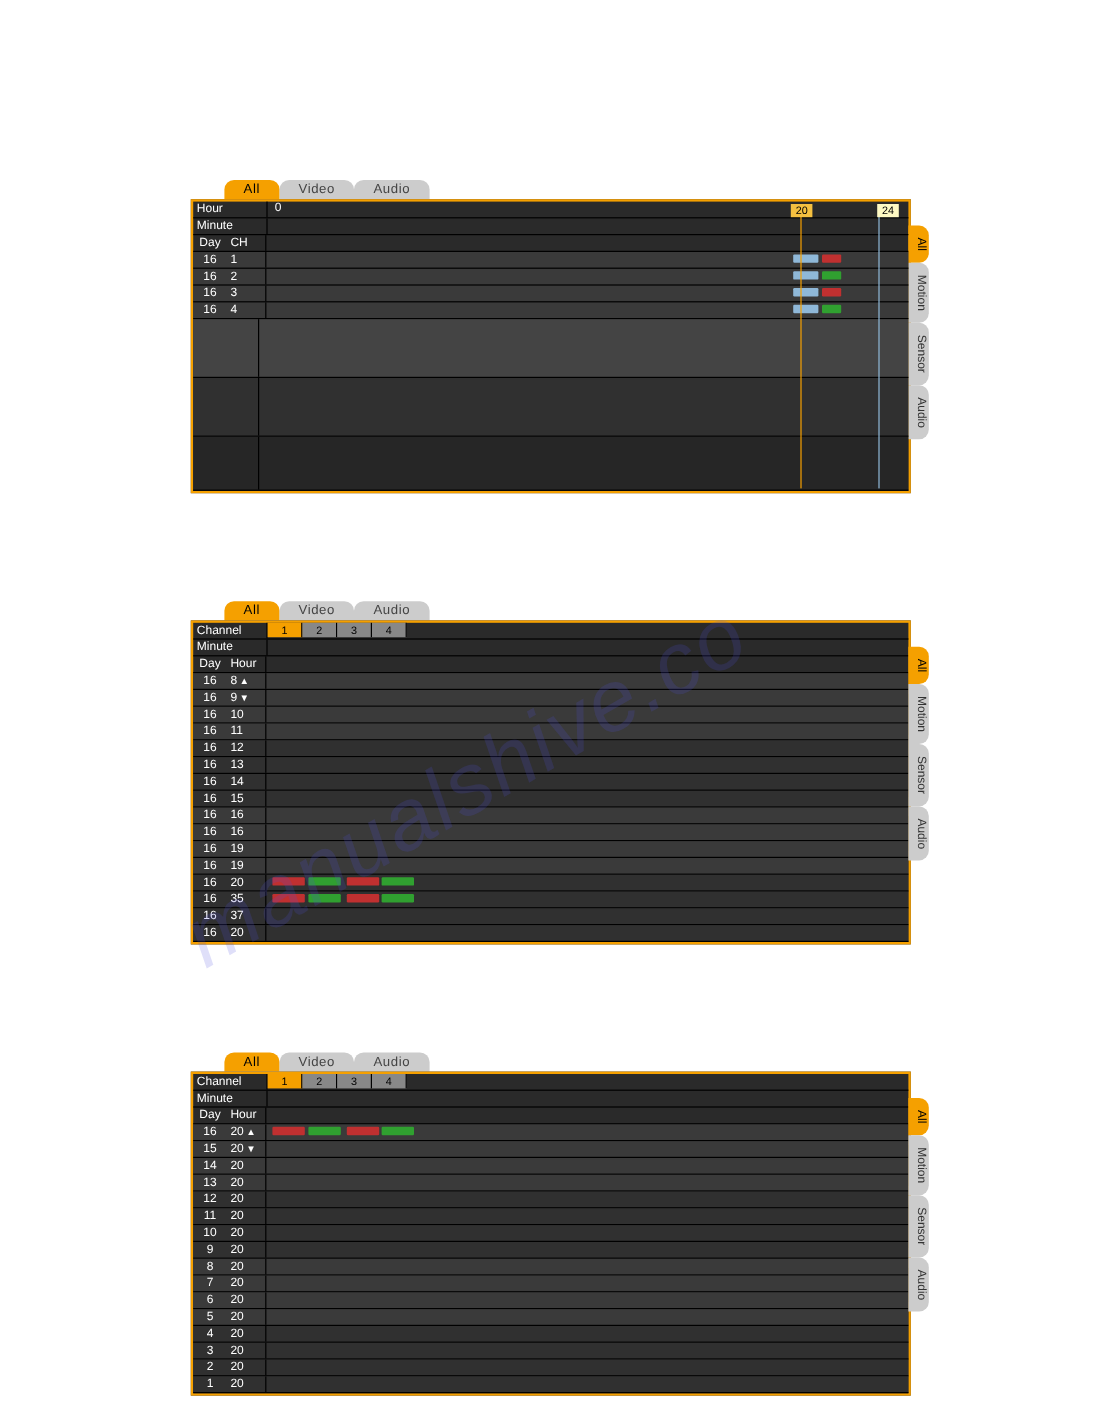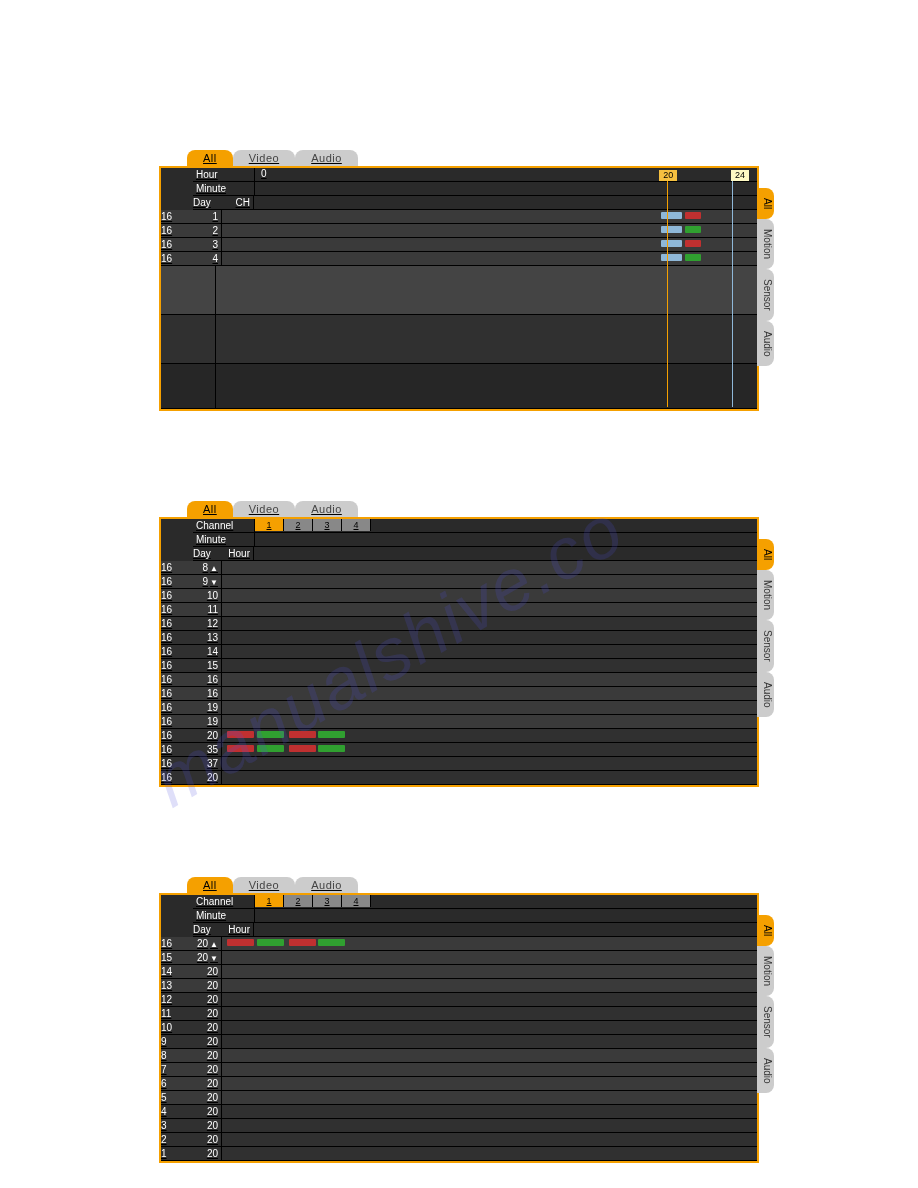--- a/index.html
+++ b/index.html
@@ -7,21 +7,20 @@
     padding: 0;
     width: 918px;
     background: #ffffff;
     font-family: Arial, sans-serif;
     font-size: 11px;
   }
   .panel-wrap {
     position: relative;
     margin: 40px auto 90px auto;
     width: 600px;
-    text-decoration: underline;
   }
   .panel {
     border: 2px solid #f5a000;
     background: #2a2a2a;
     width: 100%;
     position: relative;
     box-sizing: border-box;
   }
   .top-tabs {
     display: flex;
@@ -77,36 +76,35 @@
   .row {
     display: flex;
     height: 13px;
     align-items: center;
     border-bottom: 1px solid #000;
     color: #ccc;
     font-size: 10px;
   }
   .row.header {
     color: #fff;
-    margin-left: 32px;
   }
   .label-col {
     width: 58px;
     padding-left: 3px;
     color: #fff;
   }
   .col1 {
     width: 28px;
-    text-align: left;
+    text-align: center;
     padding-right: 3px;
     color: #fff;
   }
   .col2 {
     width: 26px;
-    text-align: right;
+    text-align: left;
     padding-right: 3px;
     color: #fff;
   }
   .divider {
     width: 1px;
     height: 100%;
     background: #000;
   }
   .content-area {
     flex: 1;

